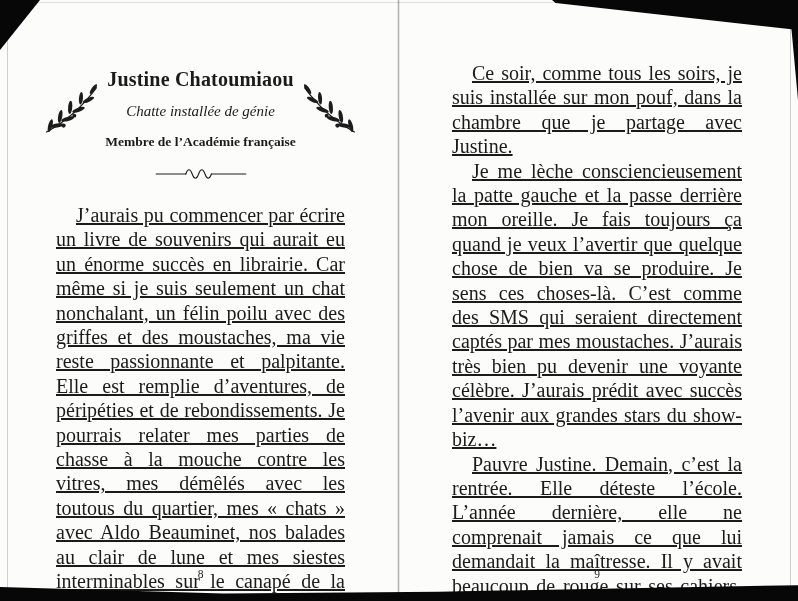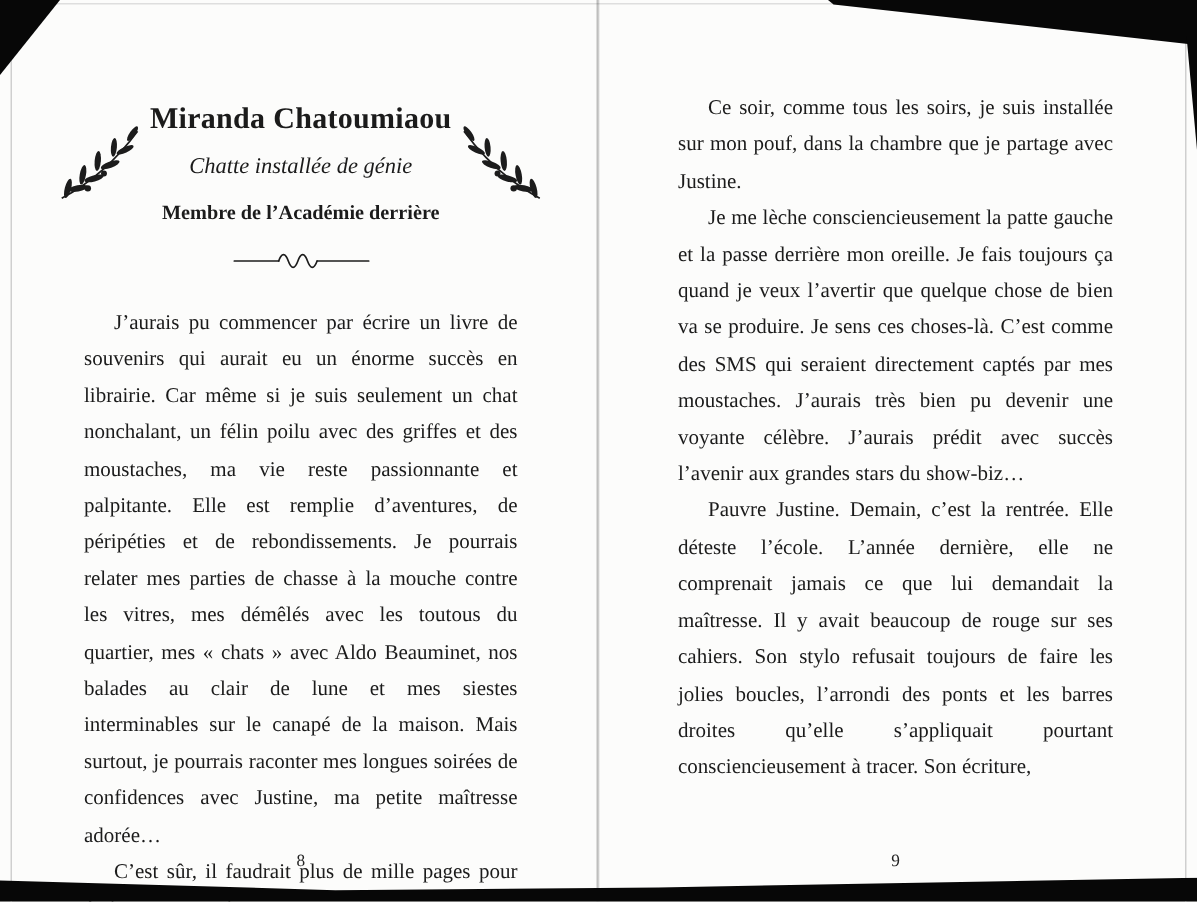--- a/index.html
+++ b/index.html
@@ -63,24 +63,25 @@
   }
   .chapter-affiliation {
     margin-top: 12px; font-size: 13.5px; font-weight: 700; line-height: 18px; white-space: nowrap;
   }
   .flourish-divider { margin-top: 15px; text-align: center; }
   .flourish-divider svg { display: inline-block; }
 
   .body-text { margin-top: 17px; }
   .page-right .body-text { margin-top: 61px; }
   p.par {
-    margin: 0; font-size: 14px; line-height: 24.4px;
+    margin: 0; font-size: 20px; line-height: 24.4px;
     text-align: justify; text-indent: 20px;
     hyphens: auto; -webkit-hyphens: auto;
     word-spacing: 0.2px;
+    text-decoration: underline;
   }
   .page-number {
     position: absolute; bottom: 21px; left: 0; right: 0;
     text-align: center; font-size: 11.5px; color: #232323;
   }
 </style>
 </head>
 <body>
 
 <div class="screen">
@@ -105,23 +106,23 @@
               <ellipse cx="44" cy="33" rx="8" ry="2.5" transform="rotate(-20 44 33)"></ellipse>
               <ellipse cx="47" cy="19" rx="7.5" ry="2.4" transform="rotate(-85 47 19)"></ellipse>
               <ellipse cx="56" cy="21" rx="7.5" ry="2.4" transform="rotate(-25 56 21)"></ellipse>
               <ellipse cx="62" cy="8" rx="7" ry="2.3" transform="rotate(-55 62 8)"></ellipse>
               <circle cx="26" cy="52" r="2.6"></circle>
               <circle cx="39" cy="40" r="2.4"></circle>
             </g>
           </svg>
         </span>
         <div class="header-text">
-          <div class="chapter-title">Miranda Chatoumiaou</div>
+          <div class="chapter-title">Justine Chatoumiaou</div>
           <div class="chapter-subtitle">Chatte installée de génie</div>
-          <div class="chapter-affiliation">Membre de l’Académie derrière</div>
+          <div class="chapter-affiliation">Membre de l’Académie française</div>
         </div>
         <span class="laurel laurel-right">
           <svg viewBox="0 0 70 64" xmlns="http://www.w3.org/2000/svg">
             <path d="M5 60 C 20 52, 44 36, 66 6" fill="none" stroke="#1c1c1c" stroke-width="1.4"></path>
             <g fill="#1c1c1c">
               <ellipse cx="10" cy="52" rx="8" ry="2.5" transform="rotate(-75 10 52)"></ellipse>
               <ellipse cx="18" cy="52" rx="8" ry="2.5" transform="rotate(-10 18 52)"></ellipse>
               <ellipse cx="22" cy="41" rx="8" ry="2.5" transform="rotate(-80 22 41)"></ellipse>
               <ellipse cx="31" cy="44" rx="8" ry="2.5" transform="rotate(-15 31 44)"></ellipse>
               <ellipse cx="34" cy="30" rx="8" ry="2.5" transform="rotate(-85 34 30)"></ellipse>

